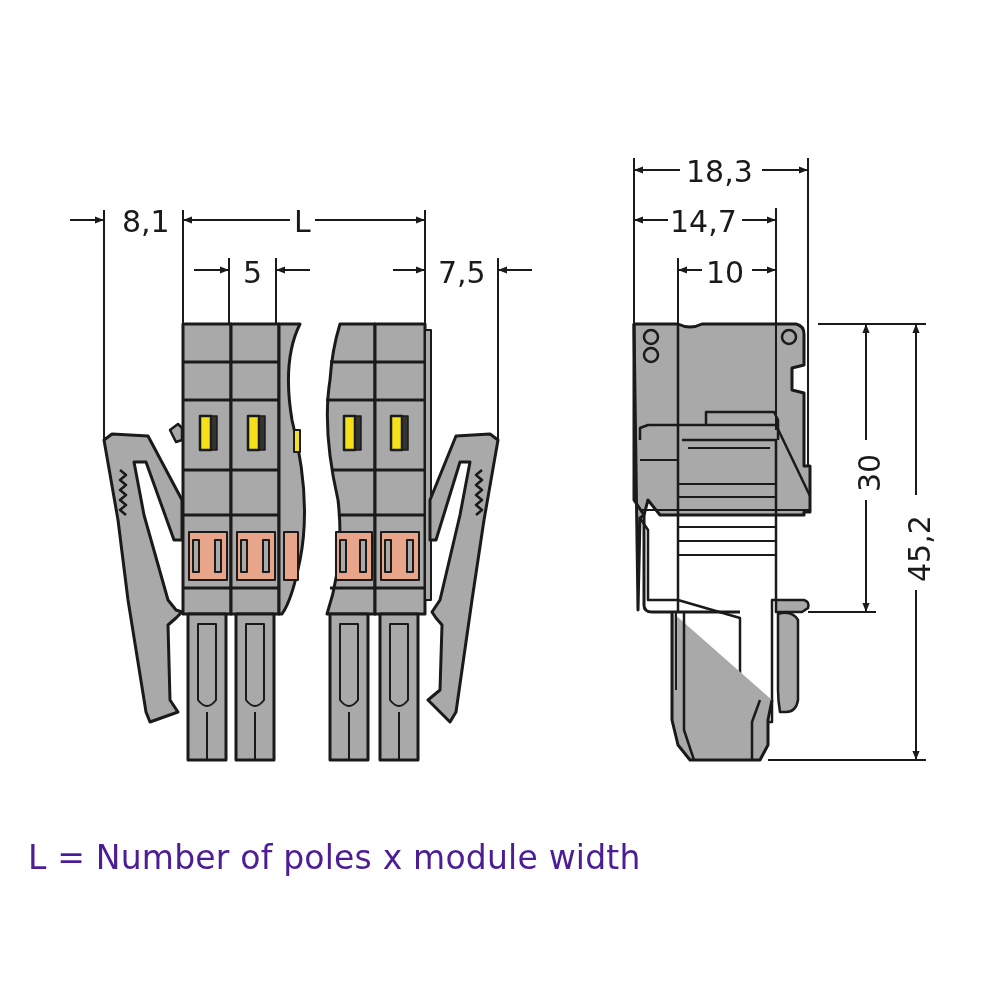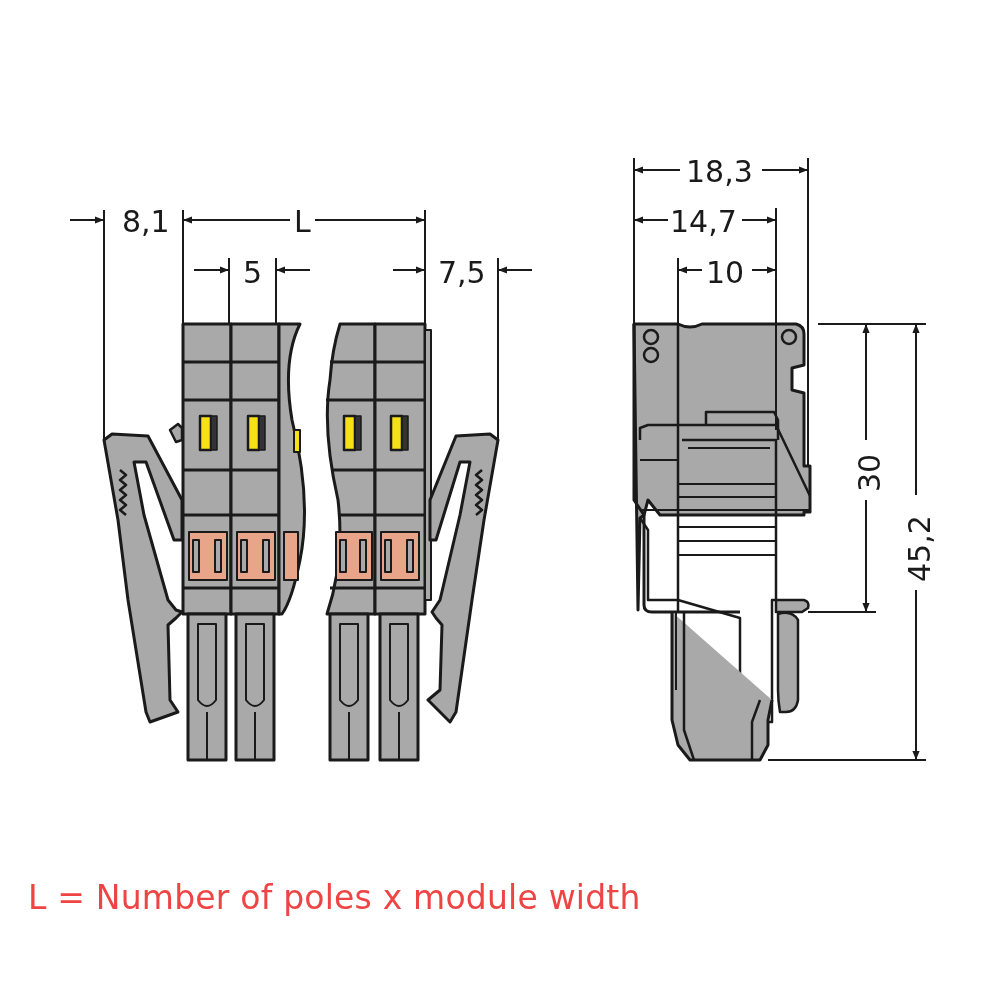--- a/index.html
+++ b/index.html
@@ -1,19 +1,19 @@
 <!DOCTYPE html>
 <html><head>
 <meta charset="utf-8">
 <style>
   html, body { margin:0; padding:0; background:#ffffff; }
   body { width:1000px; height:1000px; position:relative; overflow:hidden; font-family:"DejaVu Sans", sans-serif; }
   svg { position:absolute; left:0; top:0; }
   .dimtxt { font-family:"DejaVu Sans", sans-serif; font-size:30px; fill:#1a1a1a; }
-  .caption { position:absolute; left:28px; top:878px; font-family:"DejaVu Sans", sans-serif; font-size:33px; color:#ef4444; letter-spacing:0.2px; white-space:nowrap; }
+  .caption { position:absolute; left:28px; top:838px; font-family:"DejaVu Sans", sans-serif; font-size:33px; color:#4c1d95; letter-spacing:0.2px; white-space:nowrap; }
 </style>
 </head>
 <body>
 
 <svg width="1000" height="1000" viewBox="0 0 1000 1000">
   <defs>
     <marker id="arr" viewBox="0 0 10 10" refX="10" refY="5" markerWidth="9" markerHeight="9" orient="auto-start-reverse" markerUnits="userSpaceOnUse">
       <path d="M0,1 L10,5 L0,9 z" fill="#1a1a1a"></path>
     </marker>
   </defs>

